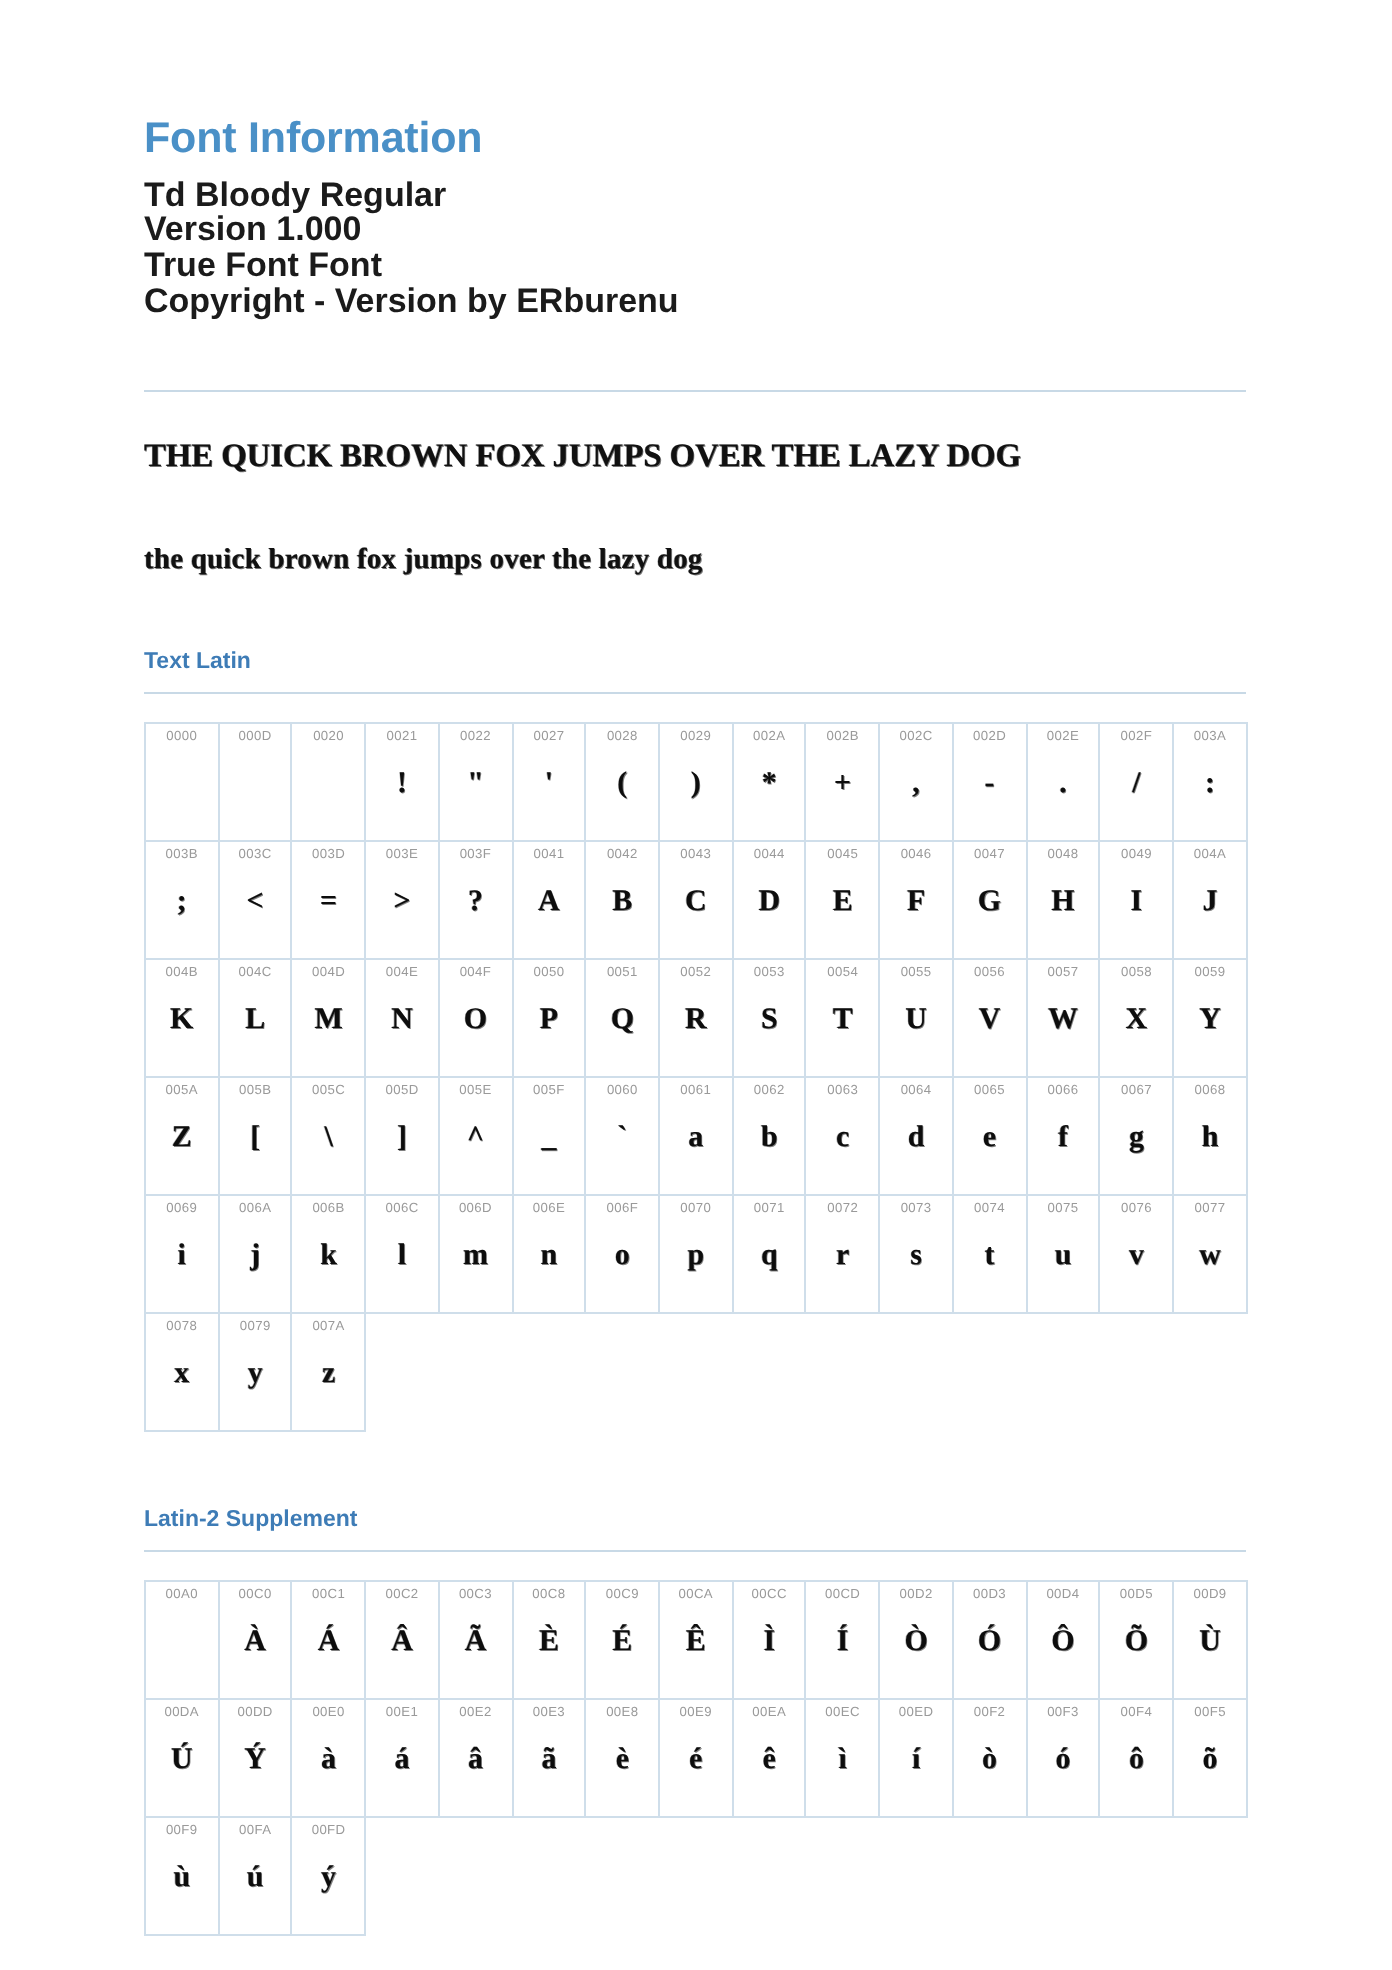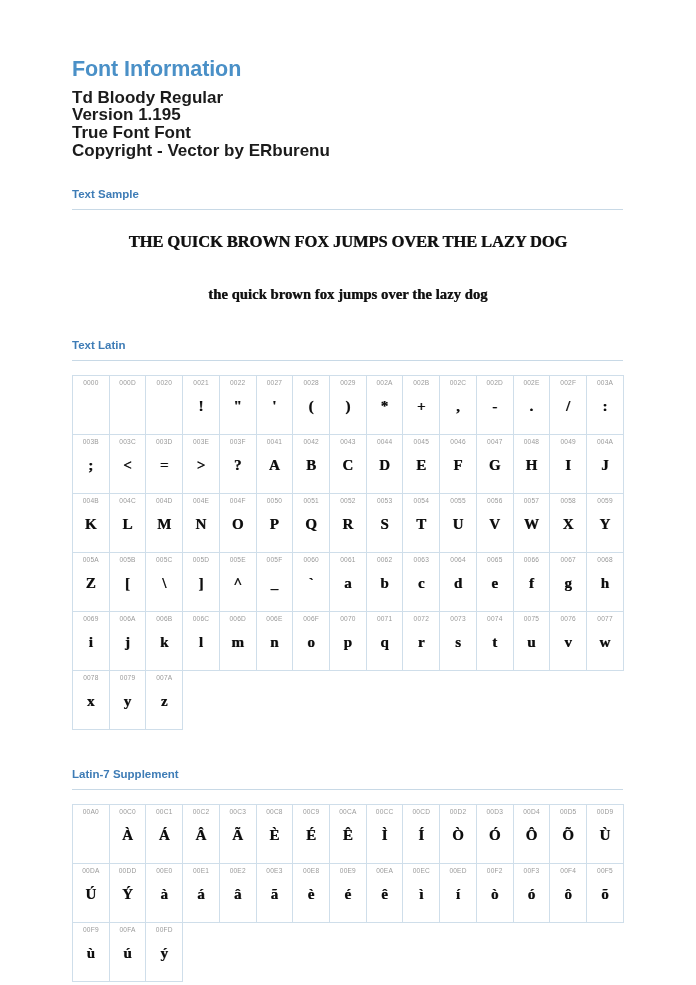--- a/index.html
+++ b/index.html
@@ -75,21 +75,21 @@
   }
 
   
   .samples {
     text-align: center;
   }
   .sample-line {
     font-family: "Liberation Serif", "DejaVu Serif", serif;
     font-weight: bold;
     color: #111111;
-    text-align: center;
+    text-align: left;
     white-space: nowrap;
     letter-spacing: 0.2px;
     text-shadow: 0.4px 0.3px 0 rgba(0,0,0,0.55), -0.3px -0.2px 0 rgba(0,0,0,0.35);
   }
   .sample-upper {
     font-size: 16.5px;
     margin-top: 22px;
     letter-spacing: -0.1px;
   }
   .sample-lower {
@@ -151,28 +151,27 @@
 </head>
 <body>
 
 <div class="page">
   <div class="content">
 
     <h1 class="doc-title">Font Information</h1>
 
     <ul class="meta-list">
       <li>Td Bloody Regular</li>
-      <li>Version 1.195</li>
+      <li>Version 1.000</li>
       <li>True Font Font</li>
-      <li>Copyright - Vector by ERburenu</li>
+      <li>Copyright - Version by ERburenu</li>
     </ul>
 
     <div class="gap-text-sample"></div>
     <div class="section">
-      <h2 class="section-title">Text Sample</h2>
       <div class="section-rule"></div>
 
       <div class="samples">
         <div class="sample-line sample-upper">THE QUICK BROWN FOX JUMPS OVER THE LAZY DOG</div>
         <div class="sample-line sample-lower">the quick brown fox jumps over the lazy dog</div>
       </div>
       <div class="after-samples"></div>
     </div>
 
     <div class="section">
@@ -515,21 +514,21 @@
               <td class="empty-slot"></td>
               <td class="empty-slot"></td>
               <td class="empty-slot"></td>
             </tr>
           </tbody>
       </table>
     </div>
 
     <div class="gap-latin1"></div>
     <div class="section">
-      <h2 class="section-title">Latin-7 Supplement</h2>
+      <h2 class="section-title">Latin-2 Supplement</h2>
       <div class="section-rule"></div>
       <table class="glyph-table">
         <tbody>
             <tr>
               <td>
                 <div class="cell-code">00A0</div>
                 <div class="cell-glyph"></div>
               </td>
               <td>
                 <div class="cell-code">00C0</div>

